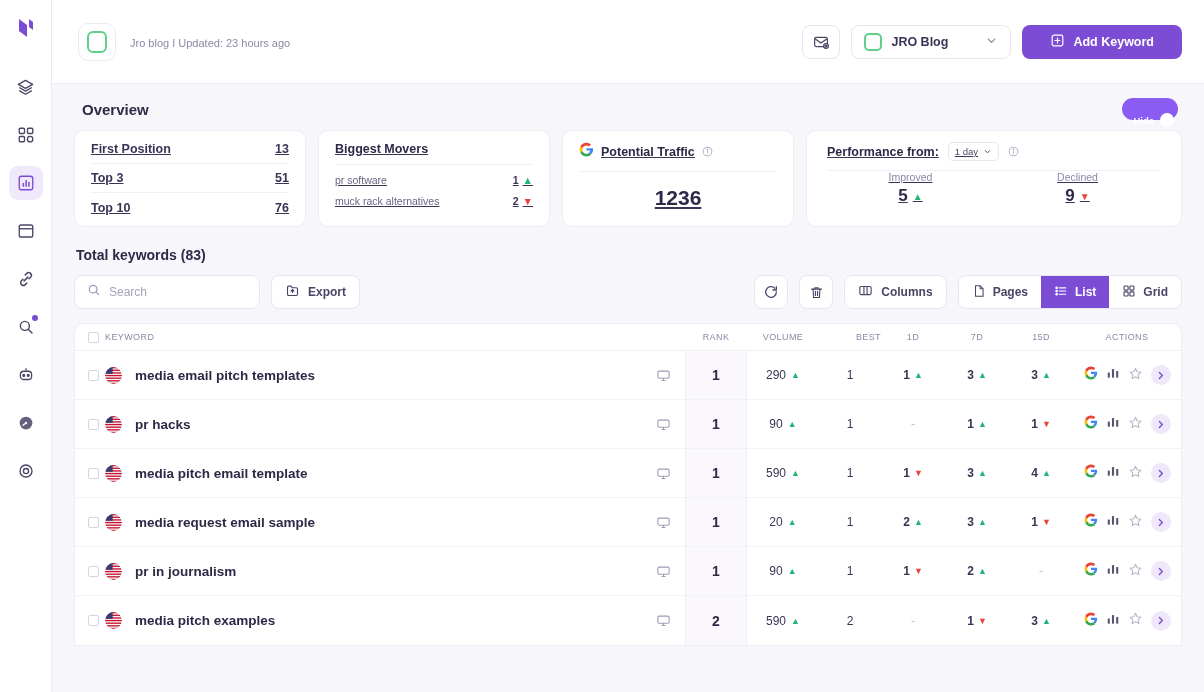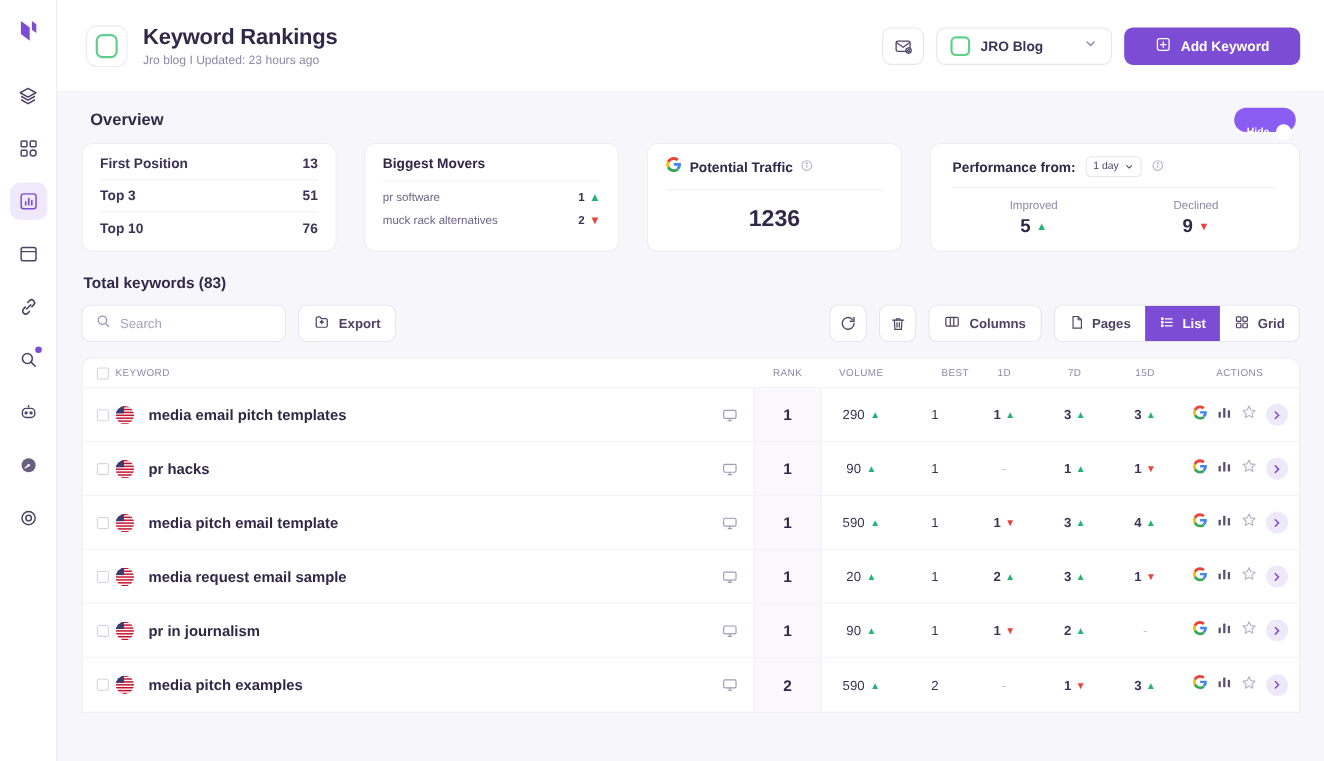--- a/index.html
+++ b/index.html
@@ -74,21 +74,21 @@
   .overview { background: #f7f7fb; padding-top: 14px; }
   .ov-head { display: flex; align-items: center; padding: 0 4px 10px 8px; }
   .ov-title { font-size: 15px; font-weight: bold; color: #2f2847; }
   .toggle-pill {
     margin-left: auto; background: #8b5cf1; border-radius: 20px; height: 22px;
     display: flex; align-items: center; gap: 6px; padding: 0 4px 0 11px; cursor: pointer;
   }
   .toggle-pill span { font-size: 9.5px; color: #fff; font-weight: bold; margin-top: 22px; }
   .knob { width: 14px; height: 14px; border-radius: 50%; background: #fff; }
 
-  .ov-cards { display: flex; gap: 25px; align-items: stretch; }
+  .ov-cards { display: flex; gap: 12px; align-items: stretch; text-decoration: underline; }
   .card {
     background: #fff; border: 1px solid #eeedf4; border-radius: 10px;
     padding: 12px 16px;
   }
   .c-first { width: 232px; flex: 0 0 232px; padding: 4px 16px; }
   .stat-row {
     display: flex; align-items: center; height: 29px;
     border-bottom: 1px solid #f1f0f6; font-size: 12.5px; font-weight: bold; color: #3a3355;
   }
   .stat-row:last-child { border-bottom: none; }
@@ -106,21 +106,21 @@
   .traffic-h .t { font-size: 12.5px; font-weight: bold; color: #2f2847; }
   .traffic-val { text-align: center; font-size: 21px; font-weight: bold; color: #2f2847; margin-top: 14px; }
 
   .c-perf { flex: 1; padding: 11px 20px 12px; }
   .perf-h { display: flex; align-items: center; gap: 9px; padding-bottom: 9px; border-bottom: 1px solid #f1f0f6; }
   .perf-h .t { font-size: 12.5px; font-weight: bold; color: #2f2847; }
   .mini-select {
     border: 1px solid #e7e5ef; border-radius: 5px; height: 19px; padding: 0 6px;
     display: flex; align-items: center; gap: 5px; font-size: 9.5px; color: #4c4465; cursor: pointer;
   }
-  .perf-cols { display: flex; margin-top: 10px; }
+  .perf-cols { display: flex; }
   .perf-col { flex: 1; text-align: center; }
   .perf-col .lbl { font-size: 10.5px; color: #8e88a6; }
   .perf-col .num { font-size: 17px; font-weight: bold; color: #2f2847; margin-top: 3px; display:flex; align-items:center; justify-content:center; gap:5px; }
 
   
   .section-title { font-size: 14px; font-weight: bold; color: #2f2847; margin: 20px 0 12px 2px; }
   .toolbar { display: flex; align-items: center; gap: 11px; margin-bottom: 14px; }
   .search-box {
     width: 186px; height: 34px; background: #fff; border: 1px solid #e7e5ef; border-radius: 8px;
     display: flex; align-items: center; gap: 8px; padding: 0 12px;
@@ -259,21 +259,20 @@
     </div>
   </div>
 
   <div class="main">
 
     <div class="header">
       <div class="hdr-logo">
         <div style="width:20px;height:22px;border:2.4px solid #5fd08a;border-radius:6px;"></div>
       </div>
       <div>
-        <div class="hdr-title">Keyword Rankings</div>
         <div class="hdr-sub">Jro blog I Updated: 23 hours ago</div>
       </div>
 
       <div class="hdr-right">
         <div class="icon-btn">
           <svg width="16" height="16" viewBox="0 0 24 24" fill="none" stroke="currentColor" stroke-width="1.8">
               <rect x="2.5" y="5" width="19" height="14" rx="2.5"></rect>
               <path d="M3 7 L12 13.5 L21 7"></path>
               <circle cx="19.5" cy="18" r="3.6" fill="#fff"></circle>
               <circle cx="19.5" cy="18" r="1.4"></circle>

